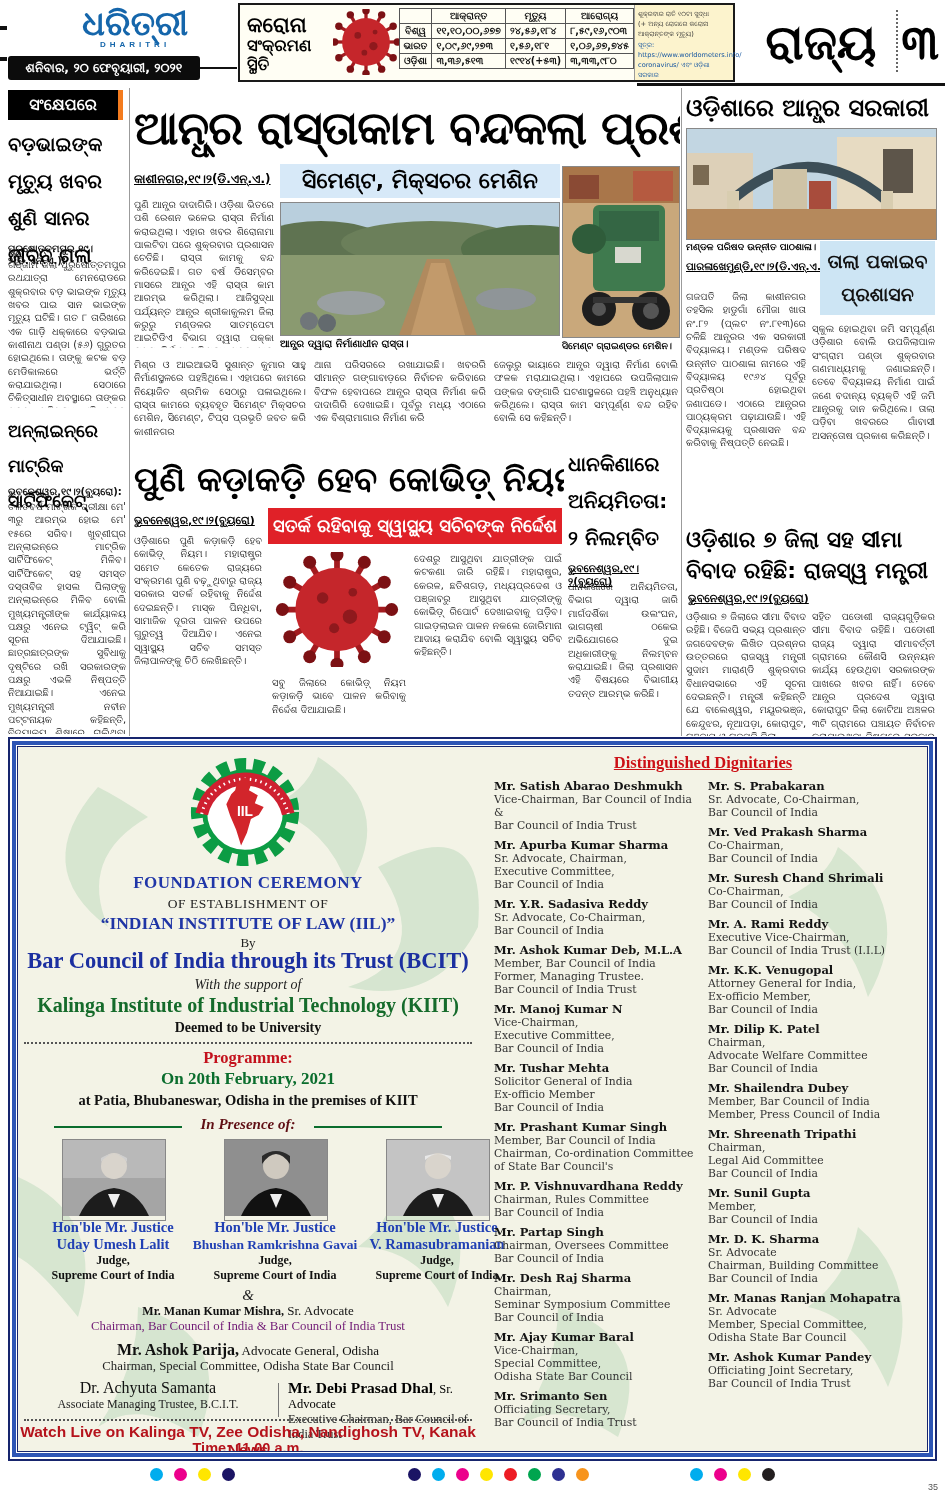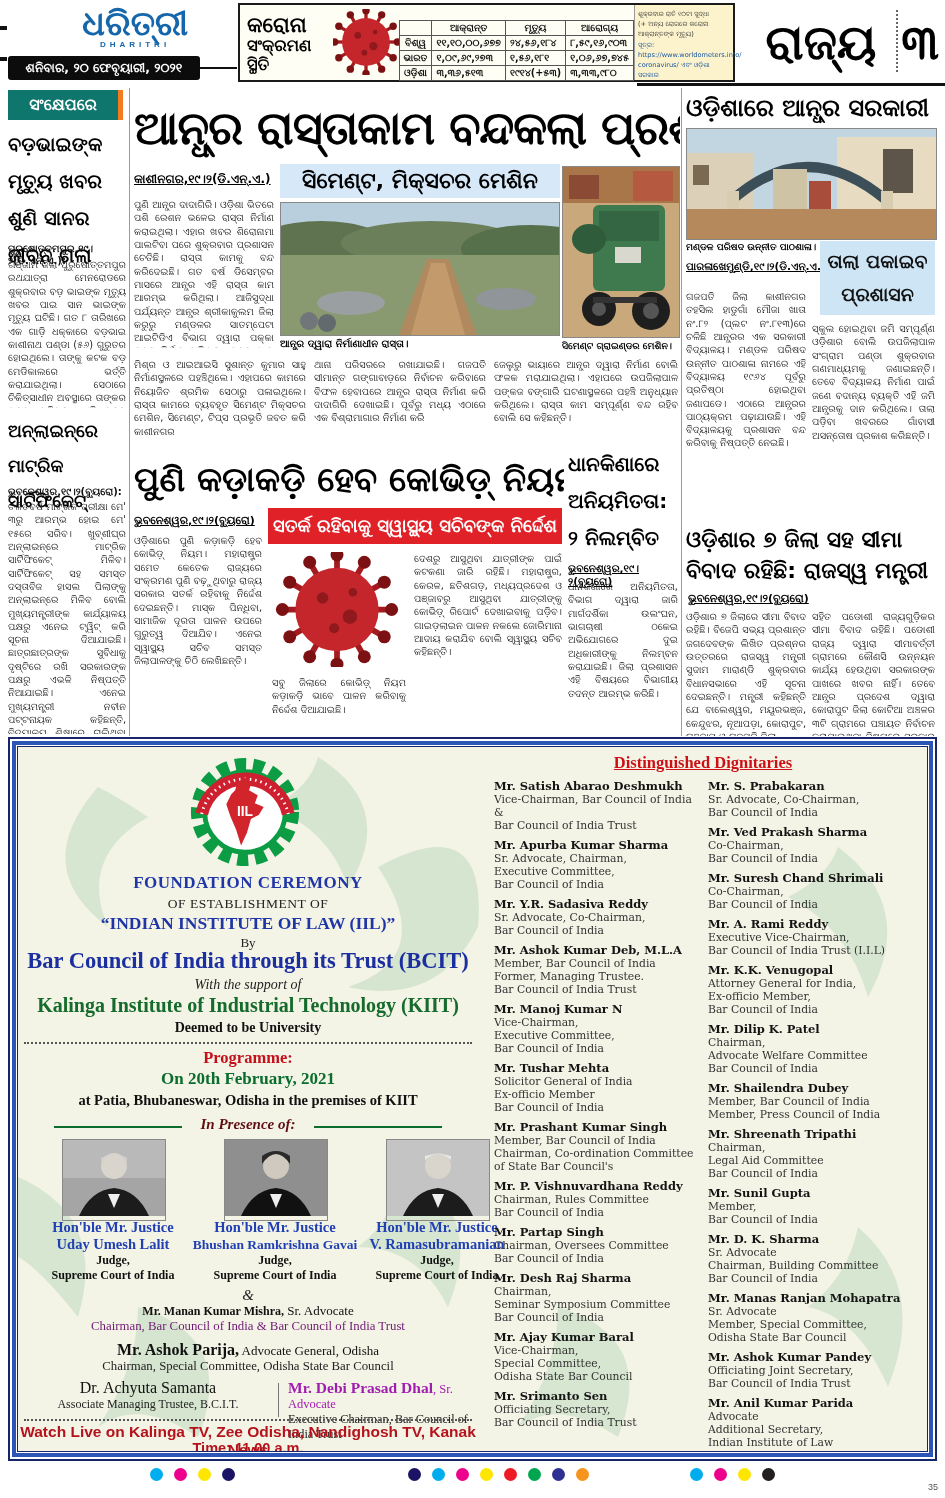--- a/index.html
+++ b/index.html
@@ -11,27 +11,27 @@
   .body-txt{font-size:9.8px;line-height:1.36;text-align:justify;color:#1c1c1c;overflow:hidden;}
   .dl{font-weight:bold;font-size:11px;color:#000;text-decoration:underline;}
   .cap{font-size:10px;font-weight:bold;color:#000;}
   .vrule{width:1px;background:#9b9b9b;}
   
   .logo-odia{font-size:34px;font-weight:bold;color:#1566ab;line-height:1;}
   .logo-latin{font-size:8px;font-weight:bold;color:#1566ab;letter-spacing:4px;}
   .datebar{background:#0c0c0c;color:#fff;font-size:12.5px;font-weight:bold;text-align:center;line-height:24px;border-radius:3px;}
   .cbox{border:2px solid #1a1a1a;background:#fffef4;display:flex;box-sizing:border-box;}
   .ctitle{font-weight:bold;color:#000;line-height:1.15;padding:8px 4px 0 7px;}
-  .ctable{border-collapse:collapse;margin-top:15px;}
+  .ctable{border-collapse:collapse;margin-top:3px;}
   .ctable th,.ctable td{border:1px solid #555;font-size:9.6px;font-weight:bold;padding:1px 4px;white-space:nowrap;color:#111;}
   .cnote{background:#fcf3cd;border-left:1px solid #999;font-size:6.6px;line-height:1.55;padding:4px 3px;color:#333;}
   .cnote .url{color:#1656a0;}
   .section-word{font-size:48px;font-weight:bold;color:#000;line-height:68px;}
   
-  .brief-label{background:#0f766e;border-right:5px solid #f47c1f;color:#fff;font-weight:bold;font-size:16px;text-align:center;line-height:30px;}
+  .brief-label{background:#000000;border-right:5px solid #f47c1f;color:#fff;font-weight:bold;font-size:16px;text-align:center;line-height:30px;}
   
   .ad{box-sizing:border-box;border:2px solid #17256d;background:#fff;padding:2px;}
   .ad2{position:relative;height:100%;box-sizing:border-box;border:4px solid #2d55b5;}
   .ad3{position:absolute;inset:1px;border:1px solid #17256d;background:#f3f3e6;overflow:hidden;font-family:"Liberation Serif",serif;}
   .ctr{text-align:center;}
   .dgcol .dg{margin-bottom:6px;}
   .dgcol .dgn{font-size:11.5px;font-weight:bold;color:#141414;font-family:"DejaVu Serif",serif;}
   .dgcol .dgl{font-size:10.8px;line-height:13px;color:#333;font-family:"DejaVu Serif",serif;}
   .jname{font-size:14.5px;font-weight:bold;color:#2140b4;line-height:17px;white-space:nowrap;}
   .jrole{font-size:12px;font-weight:bold;color:#111;line-height:15px;}
@@ -197,21 +197,21 @@
       <circle cx="36" cy="142" r="17" fill="#1e1e1e"></circle>
         <circle cx="36" cy="142" r="7" fill="#555"></circle>
       <circle cx="88" cy="144" r="19" fill="#1e1e1e"></circle>
         <circle cx="88" cy="144" r="8" fill="#555"></circle>
       <rect x="30" y="130" width="64" height="6" fill="#333"></rect>
     </svg>
   </div>
   <div class="ab o cap" style="left:562px;top:340px;width:116px;font-size:9.3px">ସିମେଣ୍ଟ ଗ୍ରାଇଣ୍ଡର ମେଶିନ।</div>
 
   <div class="ab o body-txt" style="left:134px;top:358px;width:172px;height:86px">ମିଶ୍ର ଓ ଆଇଆଇସି ସୁଶାନ୍ତ କୁମାର ସାହୁ ନିର୍ମାଣସ୍ଥଳରେ ପହଞ୍ଚିଥିଲେ। ଏହାପରେ କାମରେ ନିୟୋଜିତ ଶ୍ରମିକ ସେଠାରୁ ପଳାଇଥିଲେ। ରାସ୍ତା କାମରେ ବ୍ୟବହୃତ ସିମେଣ୍ଟ ମିକ୍ସଚର ମେଶିନ, ସିମେଣ୍ଟ, ଟିପ୍ସ ପ୍ରଭୃତି ଜବତ କରି କାଶୀନଗର</div>
-  <div class="ab o body-txt" style="left:314px;top:358px;width:172px;height:86px">ଥାନା ପରିସରରେ ରଖାଯାଇଛି। ଗଜପତି ସୀମାନ୍ତ ଗଙ୍ଗାବାଡ଼ରେ ନିର୍ବାଚନ କରିବାରେ ବିଫଳ ହେବାପରେ ଆନ୍ଧ୍ର ରାସ୍ତା ନିର୍ମାଣ କରି ଦାଦାଗିରି ଦେଖାଇଛି। ପୂର୍ବରୁ ମଧ୍ୟ ଏଠାରେ ଏକ ବିଶ୍ରାମାଗାର ନିର୍ମାଣ କରି</div>
+  <div class="ab o body-txt" style="left:314px;top:358px;width:172px;height:86px">ଥାନା ପରିସରରେ ରଖାଯାଇଛି। ଖବରରି ସୀମାନ୍ତ ଗଙ୍ଗାବାଡ଼ରେ ନିର୍ବାଚନ କରିବାରେ ବିଫଳ ହେବାପରେ ଆନ୍ଧ୍ର ରାସ୍ତା ନିର୍ମାଣ କରି ଦାଦାଗିରି ଦେଖାଇଛି। ପୂର୍ବରୁ ମଧ୍ୟ ଏଠାରେ ଏକ ବିଶ୍ରାମାଗାର ନିର୍ମାଣ କରି</div>
   <div class="ab o body-txt" style="left:494px;top:358px;width:184px;height:86px">ଜେଲୁରୁ ଭାୟାରେ ଆନ୍ଧ୍ର ଦ୍ୱାରା ନିର୍ମାଣ ବୋଲି ଫଳକ ମରାଯାଇଥିଲା। ଏହାପରେ ଉପଜିଲାପାଳ ପଙ୍କଜ ବଙ୍ଗାରି ଘଟଣାସ୍ଥଳରେ ପହଞ୍ଚି ଅନୁଧ୍ୟାନ କରିଥିଲେ। ରାସ୍ତା କାମ ସମ୍ପୂର୍ଣ୍ଣ ବନ୍ଦ ରହିବ ବୋଲି ସେ କହିଛନ୍ତି।</div>
 
   <div class="ab o hd" style="left:134px;top:450px;width:430px;height:58px;font-size:34px;line-height:58px;white-space:nowrap;overflow:hidden">ପୁଣି କଡ଼ାକଡ଼ି ହେବ କୋଭିଡ଼୍ ନିୟମ</div>
   <div class="ab o dl" style="left:134px;top:514px;width:132px;font-size:11px">ଭୁବନେଶ୍ୱର,୧୯।୨(ବ୍ୟୁରୋ)</div>
   <div class="ab o ctr" style="left:268px;top:508px;width:294px;height:36px;background:#e02128;color:#fff;font-weight:bold;font-size:18px;line-height:36px;overflow:hidden">ସତର୍କ ରହିବାକୁ ସ୍ୱାସ୍ଥ୍ୟ ସଚିବଙ୍କ ନିର୍ଦ୍ଦେଶ</div>
   <div class="ab" style="left:272px;top:552px;width:136px;height:118px">
     <svg viewBox="0 0 80 80" width="130" height="115">
         <use href="#virus"></use>
       </svg>
   </div>
@@ -357,21 +357,21 @@
           <div style="font-size:13px;color:#111"><span style="font-size:16px;font-weight:bold">Mr. Ashok Parija,</span><span> Advocate General, Odisha</span></div>
           <div style="font-size:12.8px;color:#222">Chairman, Special Committee, Odisha State Bar Council</div>
         </div>
 
         <div class="ab ctr" style="left:4px;top:632px;width:252px">
           <div style="font-size:16px;font-weight:normal;color:#111">Dr. Achyuta Samanta</div>
           <div style="font-size:12px;color:#222">Associate Managing Trustee, B.C.I.T.</div>
         </div>
         <div class="ab" style="left:260px;top:636px;width:1px;height:34px;background:#777"></div>
         <div class="ab" style="left:270px;top:632px;width:190px">
-          <div style="font-size:12.5px;color:#a21caf"><span style="font-size:15.5px;font-weight:bold">Mr. Debi Prasad Dhal</span><span>, Sr. Advocate</span></div>
+          <div style="font-size:12.5px;color:#000000"><span style="font-size:15.5px;font-weight:bold">Mr. Debi Prasad Dhal</span><span>, Sr. Advocate</span></div>
           <div style="font-size:12.3px;color:#222">Executive Chairman, Bar Council of India Trust</div>
         </div>
 
         <div class="ab dotline" style="left:6px;top:672px;width:448px"></div>
         <div class="ab ctr" style="left:0;top:676px;width:460px;font-size:15.5px;font-weight:bold;color:#b5131c;font-family:'Liberation Sans',sans-serif">Watch Live on Kalinga TV, Zee Odisha, Nandighosh TV, Kanak News</div>
         <div class="ab ctr" style="left:0;top:693px;width:460px;font-size:14.5px;font-weight:bold;color:#b5131c;font-family:'Liberation Sans',sans-serif">Time: 11.00 a.m.</div>
 
         <div class="ab ctr" style="left:462px;top:6px;width:446px;font-size:16.5px;font-weight:bold;color:#cc1016;text-decoration:underline">Distinguished Dignitaries</div>
         <div class="ab dgcol" style="left:476px;top:32px;width:208px">
             <div class="dg">
@@ -500,26 +500,20 @@
             <div class="dg">
               <div class="dgn">Mr. Manas Ranjan Mohapatra</div>
               <div class="dgl">Sr. Advocate</div>
               <div class="dgl">Member, Special Committee,</div>
               <div class="dgl">Odisha State Bar Council</div>
             </div>
             <div class="dg">
               <div class="dgn">Mr. Ashok Kumar Pandey</div>
               <div class="dgl">Officiating Joint Secretary,</div>
               <div class="dgl">Bar Council of India Trust</div>
-            </div>
-            <div class="dg">
-              <div class="dgn">Mr. Anil Kumar Parida</div>
-              <div class="dgl">Advocate</div>
-              <div class="dgl">Additional Secretary,</div>
-              <div class="dgl">Indian Institute of Law</div>
             </div>
           </div>
 
       </div>
     </div>
   </div>
 
   <div class="ab" style="left:0;top:1468px;width:945px;height:20px">
       <div class="dotg" style="left: 150px;">
         <span style="background: rgb(0, 173, 238);"></span>

